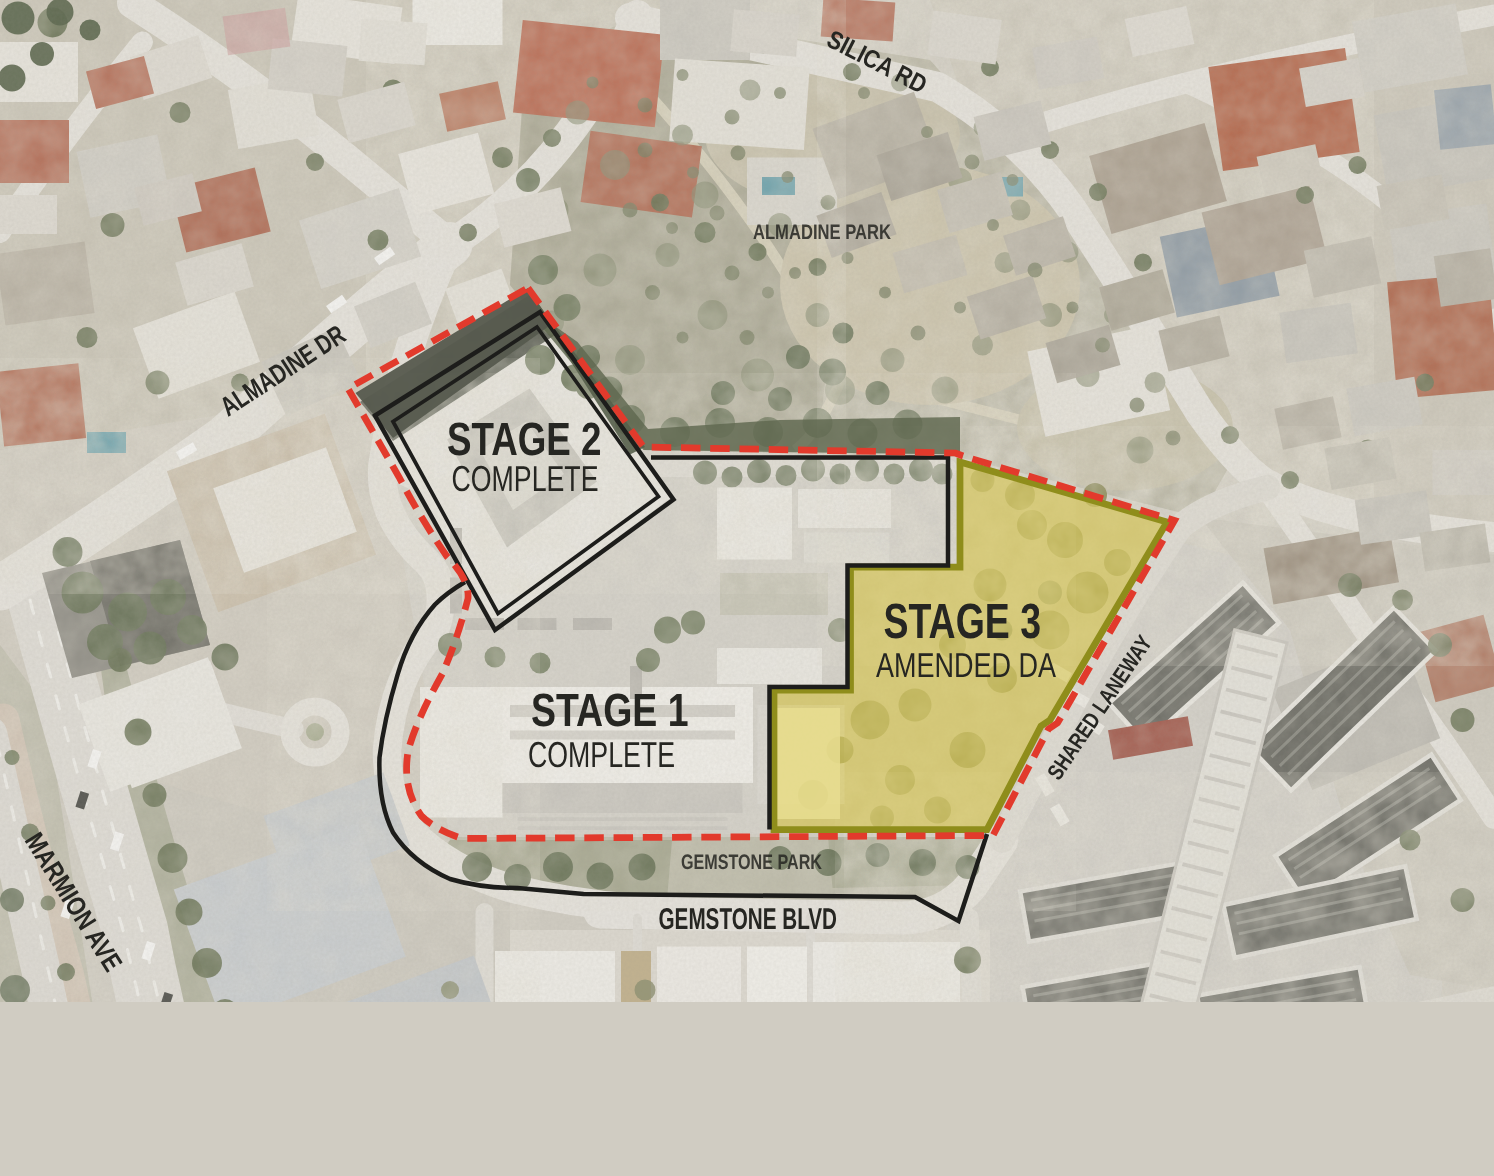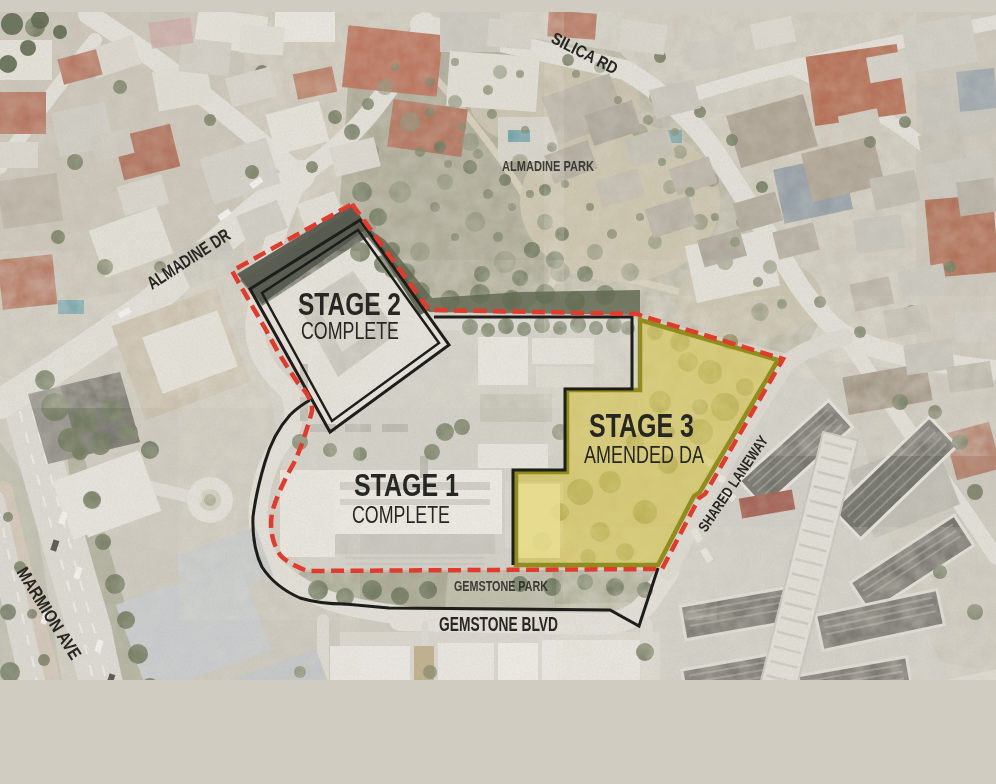--- a/index.html
+++ b/index.html
@@ -1,16 +1,16 @@
 <!DOCTYPE html>
 <html><head>
 <meta charset="utf-8">
 <style>
   html,body{margin:0;padding:0;background:#d0ccc2;}
-  #map{width:996px;height:668px;position:relative;overflow:hidden;font-family:"Liberation Sans",sans-serif;margin-top:12px;}
+  #map{width:996px;height:668px;position:relative;overflow:hidden;font-family:"Liberation Sans",sans-serif;}
   svg{display:block;}
   text{font-family:"Liberation Sans",sans-serif;fill:#262622;}
 </style>
 </head>
 <body>
 
 <div id="map">
 <svg width="996" height="784" viewBox="0 0 996 784" xmlns="http://www.w3.org/2000/svg">
 <defs>
 <filter id="noise" x="0" y="0" width="100%" height="100%">

